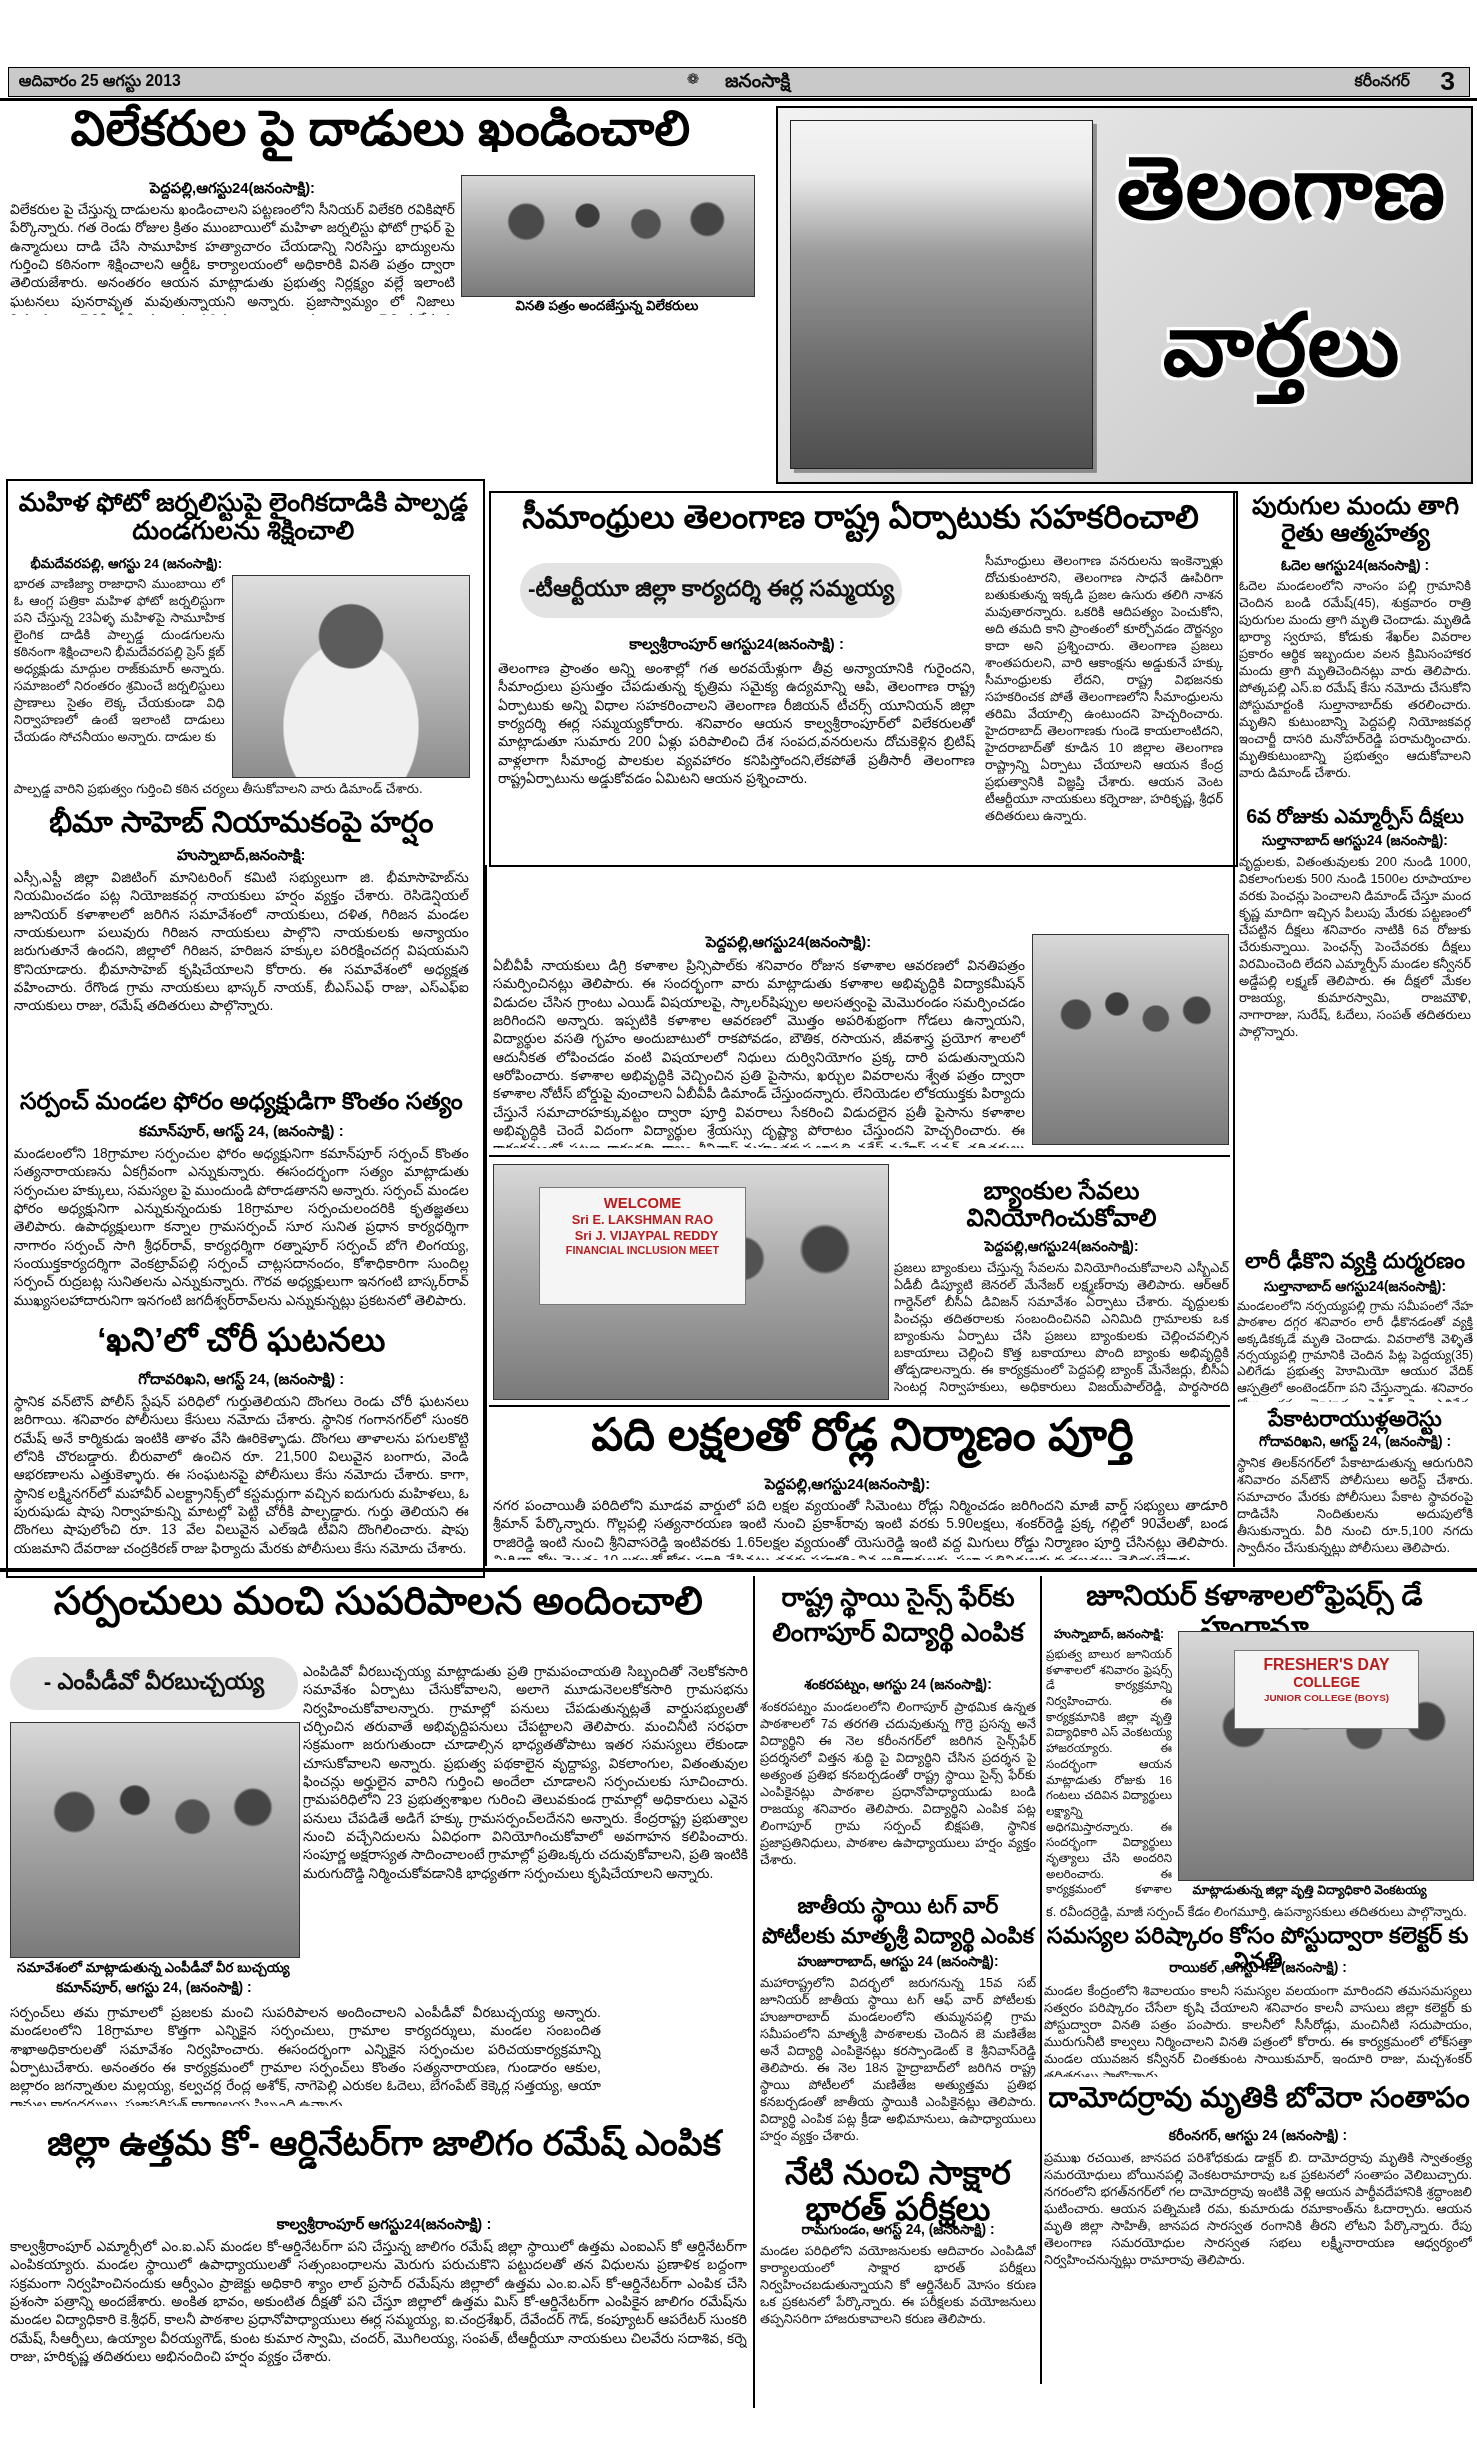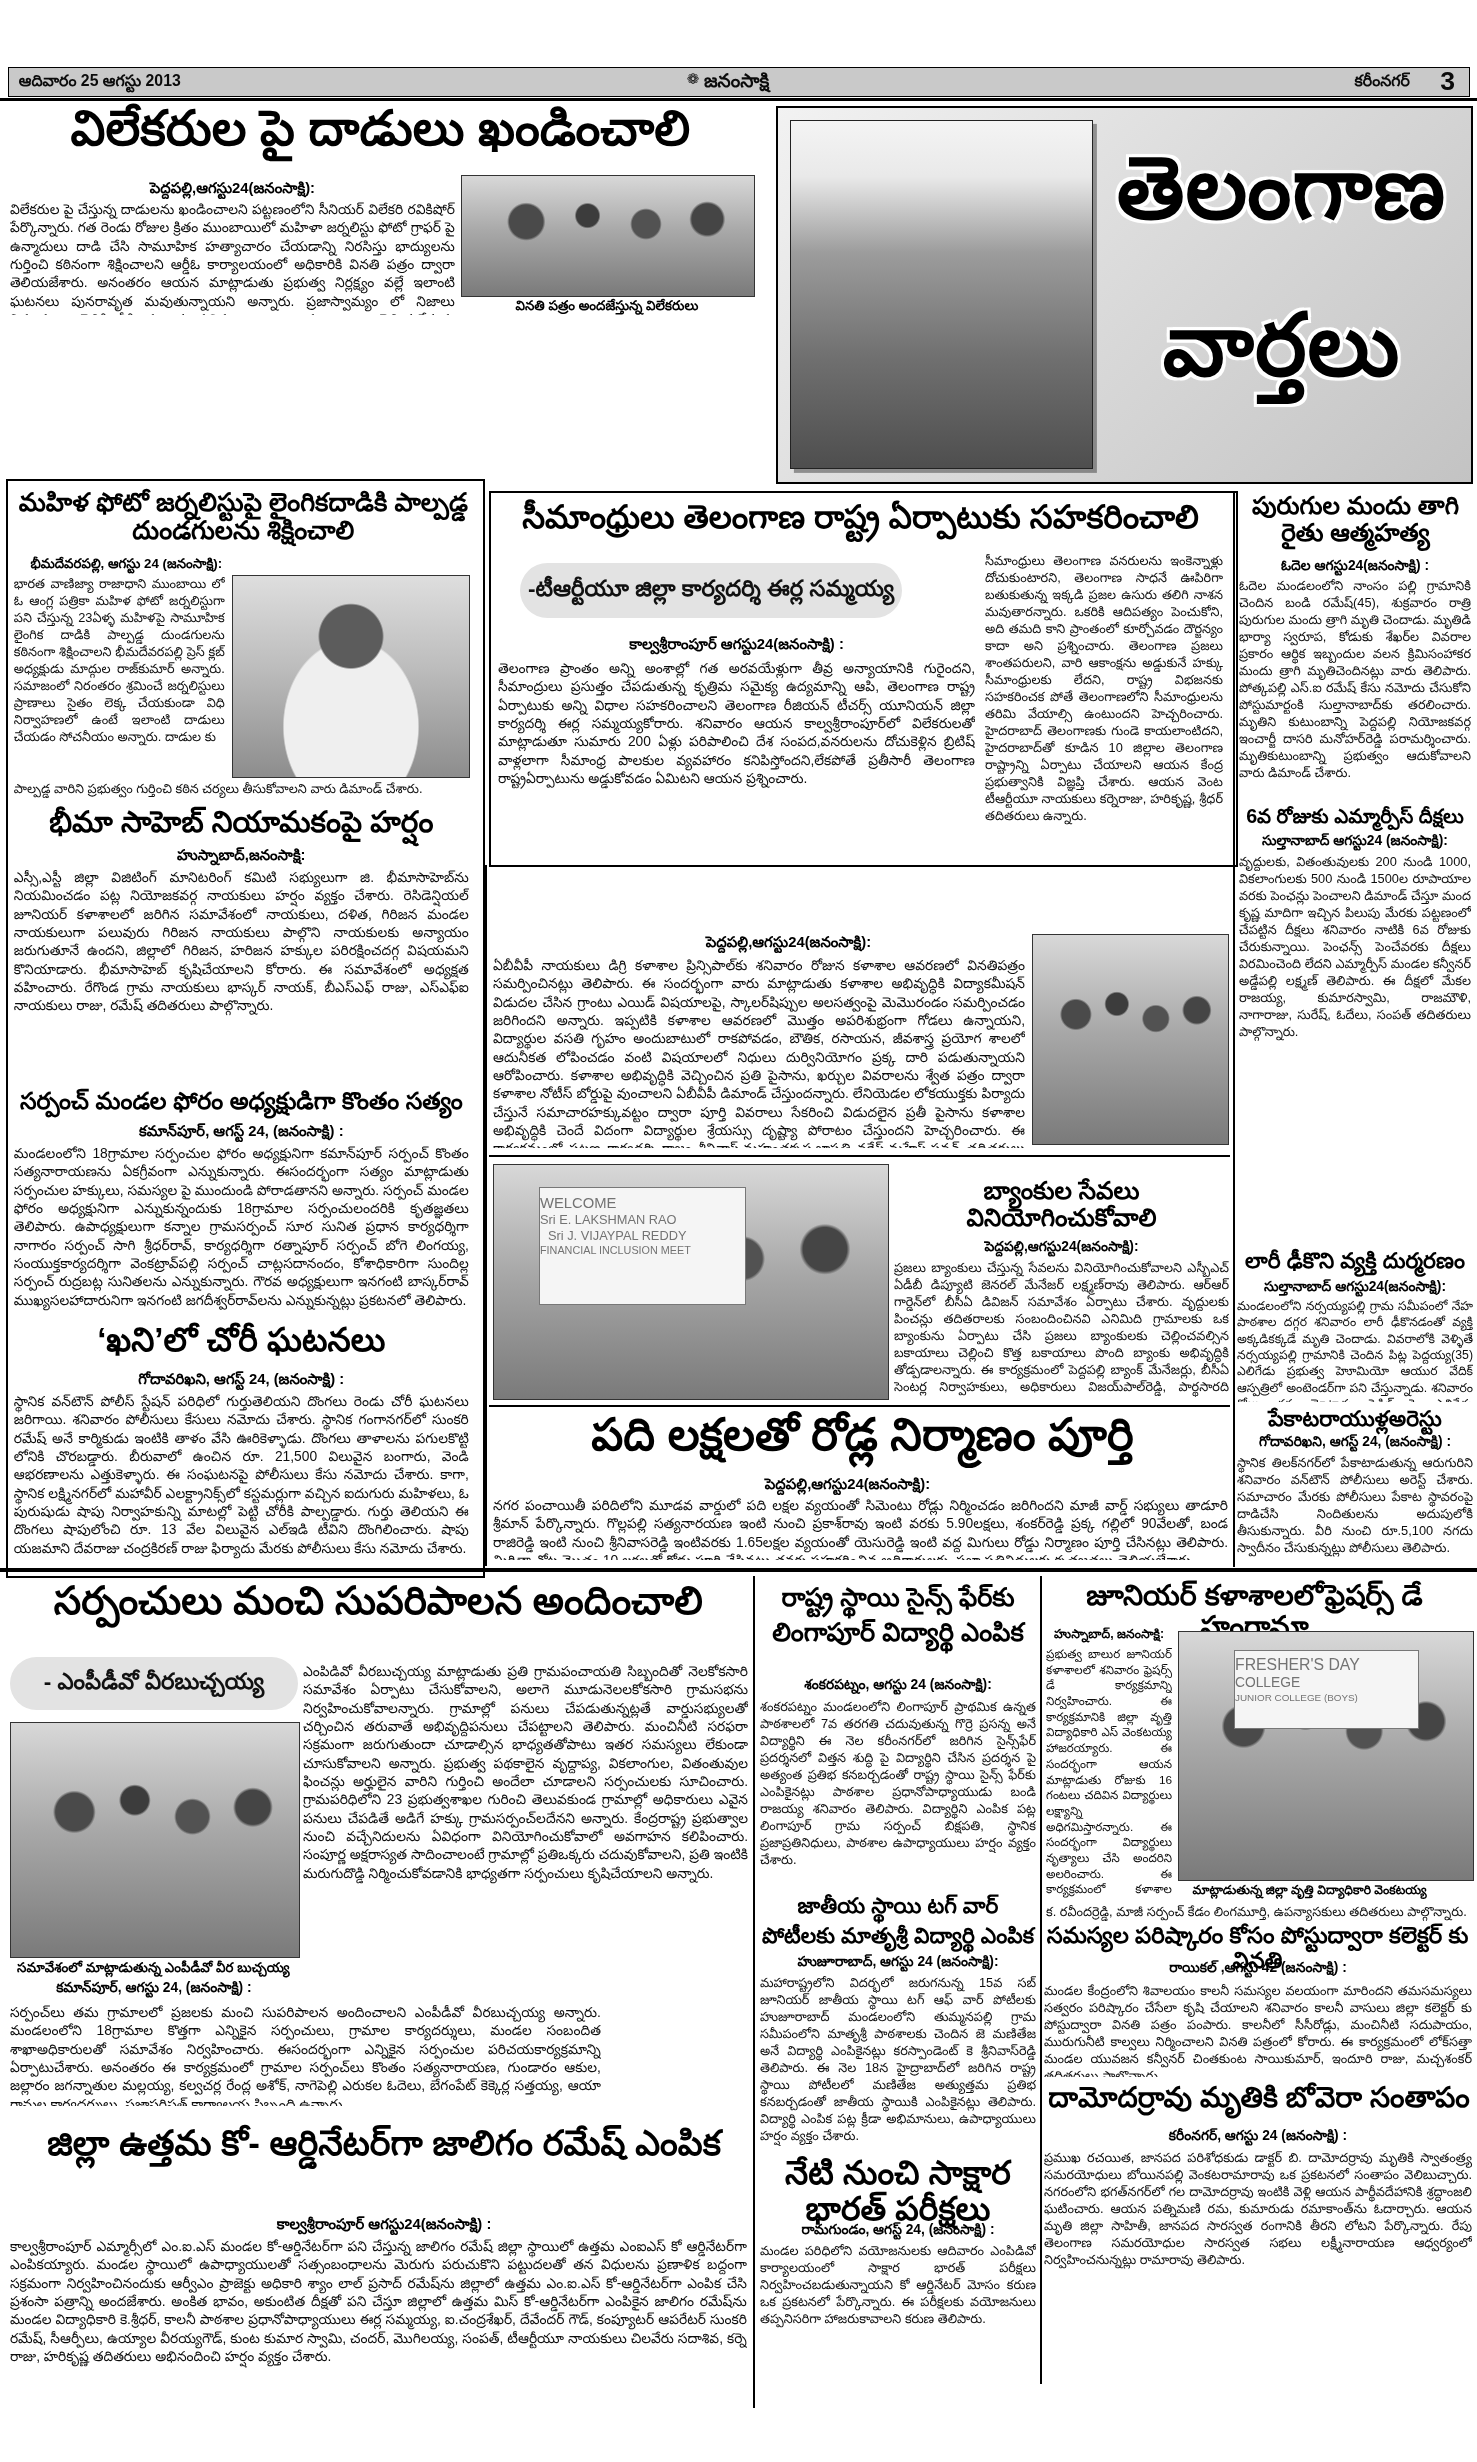--- a/index.html
+++ b/index.html
@@ -19,40 +19,40 @@
        radial-gradient(circle at 63% 40%, #525252 0 7%, rgba(0,0,0,0) 8%),
        radial-gradient(circle at 84% 36%, #454545 0 6%, rgba(0,0,0,0) 7%),
        linear-gradient(180deg,#d8d8d8 0%,#a9a9a9 45%,#7a7a7a 100%);}
   .photo-fort{position:absolute;border:1px solid #222;box-shadow:3.9px 3.9px 0 rgba(60,60,60,.5);
      background:linear-gradient(180deg,#f4f4f4 0%,#e9e9e9 16%,#9c9c9c 38%,#707070 68%,#4e4e4e 100%);}
   .photo-portrait{position:absolute;border:1px solid #333;
      background:
        radial-gradient(circle at 50% 30%, #5c5c5c 0 17%, rgba(0,0,0,0) 18%),
        radial-gradient(ellipse at 50% 75%, #efefef 0 40%, rgba(0,0,0,0) 41%),
        linear-gradient(180deg,#dedede 0%,#bdbdbd 45%,#8d8d8d 100%);}
-  .photo-banner{position:absolute;background:#f5f5f5;border:1px solid #777;color:#737373;
-       font-weight:400;line-height:1.25;}
+  .photo-banner{position:absolute;background:#f5f5f5;border:1px solid #777;color:#b91c1c;
+       font-weight:700;text-align:center;line-height:1.25;}
   .vrule{position:absolute;width:2px;background:#000;}
   .hrule{position:absolute;background:#000;}
   .boxed{position:absolute;border:2px solid #000;background:#fff;}
   .banner-title{position:absolute;font-weight:900;color:#000;text-align:center;line-height:1;
        letter-spacing:1px;
        text-shadow:-3px -3px 0 #fff,3px -3px 0 #fff,-3px 3px 0 #fff,3px 3px 0 #fff,0 0 4.9px #fff;}
   #hdr-bar{position:absolute;left:7.9px;top:67px;width:1460px;height:27.6px;background:#c9c9c9;
        border:1px solid #000;display:flex;align-items:center;}
 </style>
 </head>
 <body>
 
 <div id="page">
 
   <div id="hdr-bar">
     <span class="abs" style="left:9.9px;top:3.9px;font-size:15.8px;font-weight:800;">ఆదివారం 25 ఆగస్టు 2013</span>
     <span class="abs" style="left:678px;top:2px;font-size:14.8px;">❁</span>
-    <span class="abs" style="left:695px;top:2px;font-size:18.7px;font-weight:800;">జనంసాక్షి</span>
+    <span class="abs" style="left:716px;top:2px;font-size:18.7px;font-weight:800;">జనంసాక్షి</span>
     <span class="abs" style="right:59px;top:3.9px;font-size:15.8px;font-weight:800;">కరీంనగర్</span>
     <span class="abs" style="right:13.8px;top:-2px;font-size:26.6px;font-weight:700;">3</span>
   </div>
   <div class="hrule" style="left:0;top:98px;width:1478px;height:3px;"></div>
 
   <div class="hl" style="left:9.9px;top:102px;width:741px;font-size:49px;">విలేకరుల పై దాడులు ఖండించాలి</div>
   <div class="dl" style="left:9.9px;top:180px;width:445px;">పెద్దపల్లి,ఆగస్టు24(జనంసాక్షి):</div>
   <div class="bt" style="left:9.9px;top:201px;width:445px;height:114px;">విలేకరుల పై చేస్తున్న దాడులను ఖండించాలని పట్టణంలోని సీనియర్ విలేకరి రవికిషోర్ పేర్కొన్నారు. గత రెండు రోజుల క్రితం ముంబాయిలో మహిళా జర్నలిస్టు ఫోటో గ్రాఫర్ పై ఉన్మాదులు దాడి చేసి సామూహిక హత్యాచారం చేయడాన్ని నిరసిస్తు భాద్యులను గుర్తించి కఠినంగా శిక్షించాలని ఆర్డీఓ కార్యాలయంలో అధికారికి వినతి పత్రం ద్వారా తెలియజేశారు. అనంతరం ఆయన మాట్లాడుతు ప్రభుత్వ నిర్లక్ష్యం వల్లే ఇలాంటి ఘటనలు పునరావృత మవుతున్నాయని అన్నారు. ప్రజాస్వామ్యం లో నిజాలు నిర్భయంగా వెలికి తీసి ప్రజలకు పత్రికల ద్వారా, చానల్ల ద్వారా తెలియజేస్తున్న విలేకరుల పై దాడులు చేస్తున్న వారిని గుర్తించి మరోసారి ఇలాంటి ఘటనలు కాకుండా ప్రభుత్వం చర్యలు తీసుకోవాలని డిమాండ్ చేశారు. అనంతరం కార్యాలయం ముందు నినాదాలు చేశారు. ఈ కార్యక్రమంలో రిఫోర్టర్లు నిరంజన్, రమేష్, రాజెందర్, చంద్ర మౌళి, శ్రీకాంత్, వేణు, సుజాత్, తిరుపతి, కలీం,సమ్మయ్య సాబిర్‌పాషా తదితరులు పాల్గొన్నారు.</div>
   <div class="photo" style="left:461px;top:175px;width:292px;height:120px;"></div>
   <div class="cap" style="left:461px;top:298px;width:292px;">వినతి పత్రం అందజేస్తున్న విలేకరులు</div>

